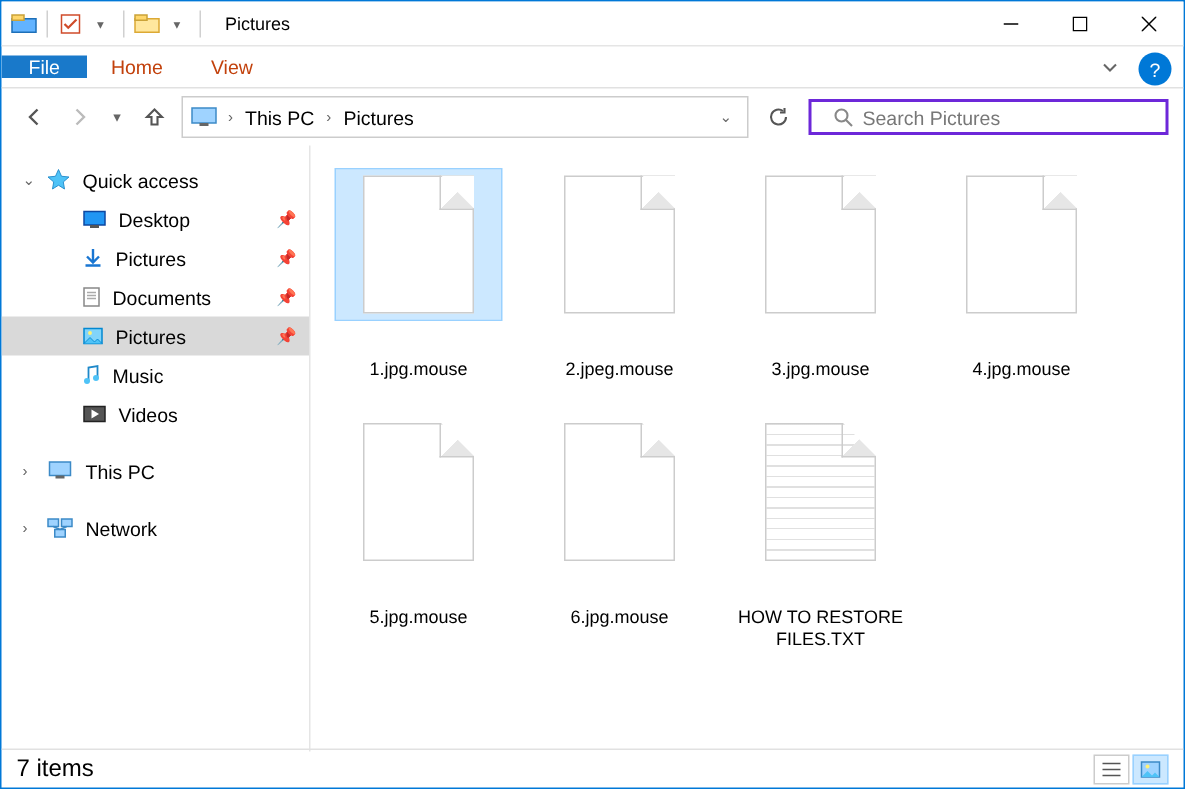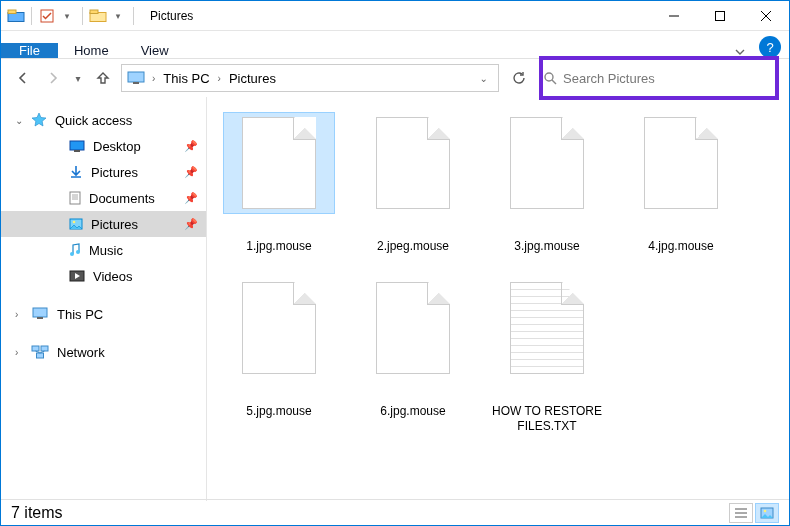--- a/index.html
+++ b/index.html
@@ -8,42 +8,42 @@
 
 .title-bar { height: 30px; display: flex; align-items: center; background: #fff; border-bottom: 1px solid #e5e5e5; }
 .title-bar .app-icons { display: flex; gap: 2px; padding: 0 6px; align-items: center; }
 .title-bar .qa-icon { width: 18px; height: 18px; display: flex; align-items: center; justify-content: center; }
 .title-bar .sep { width: 1px; height: 18px; background: #d0d0d0; margin: 0 4px; }
 .title-bar .title-text { font-size: 12px; color: #000; margin-left: 6px; }
 .title-bar .win-controls { margin-left: auto; display: flex; }
 .title-bar .win-controls div { width: 46px; height: 30px; display: flex; align-items: center; justify-content: center; font-size: 14px; color: #000; }
 
 
-.ribbon { height: 28px; display: flex; align-items: flex-end; border-bottom: 1px solid #e1e1e1; }
+.ribbon { height: 28px; display: flex; align-items: center; border-bottom: 1px solid #e1e1e1; }
 .ribbon .file-tab { background: #1979ca; color: #fff; font-size: 13px; padding: 0 18px; display: flex; align-items: center; }
-.ribbon .tab { font-size: 13px; color: #0f172a; padding: 0 16px; display: flex; align-items: center; }
+.ribbon .tab { font-size: 13px; color: #c2410c; padding: 0 16px; display: flex; align-items: center; }
 .ribbon .expand { margin-left: auto; width: 30px; display: flex; align-items: center; justify-content: center; color: #666; }
 .ribbon .help { width: 22px; height: 22px; border-radius: 50%; background: #0078d7; color: #fff; display: flex; align-items: center; justify-content: center; font-size: 13px; margin: 3px 8px 0 4px; }
 
 
 .nav-bar { height: 38px; display: flex; align-items: center; padding: 4px 10px; gap: 6px; }
 .nav-btn { width: 24px; height: 24px; display: flex; align-items: center; justify-content: center; color: #555; }
 .nav-btn.disabled { color: #bbb; }
 .address { flex: 1; height: 28px; border: 1px solid #ccc; display: flex; align-items: center; font-size: 13px; padding: 0 4px; gap: 4px; }
 .address .crumb { padding: 0 2px; }
 .address .chev { color: #666; font-size: 10px; padding: 0 2px; }
 .address .addr-drop { margin-left: auto; color: #666; font-size: 10px; padding: 0 6px; }
 .refresh { width: 28px; height: 28px; display: flex; align-items: center; justify-content: center; border: 1px solid transparent; color: #555; }
-.search-box { width: 240px; height: 44px; border: 4px solid #6d28d9; display: flex; align-items: center; padding: 0 0; color: #777; font-size: 13px; gap: 6px; }
+.search-box { width: 240px; height: 24px; border: 2px solid #6d28d9; display: flex; align-items: center; padding: 0 14px; color: #777; font-size: 13px; gap: 6px; }
 
 
 .body { display: flex; height: calc(526px - 30px - 28px - 38px - 26px); }
 .sidebar { width: 206px; border-right: 1px solid #e5e5e5; padding: 10px 0; font-size: 13px; overflow: hidden; }
 .tree-item { display: flex; align-items: center; height: 26px; padding-left: 30px; gap: 8px; position: relative; }
-.tree-item.sub { padding-left: 68px; }
+.tree-item.sub { padding-left: 54px; }
 .tree-item .pin { margin-left: auto; margin-right: 8px; color: #888; font-size: 11px; }
 .tree-item.selected { background: #d9d9d9; }
 .tree-item .caret { position: absolute; left: 14px; color: #666; font-size: 10px; }
 .tree-spacer { height: 12px; }
 
 .content { flex: 1; padding: 16px 14px; display: flex; flex-wrap: wrap; gap: 24px 18px; align-content: flex-start; }
 .file-item { width: 116px; display: flex; flex-direction: column; align-items: center; gap: 6px; text-align: center; font-size: 12px; }
 .file-item.selected .file-icon-wrap { outline: 1px solid #99d1ff; background: #cce8ff; }
 .file-icon-wrap { width: 110px; height: 100px; display: flex; align-items: center; justify-content: center; }
 .file-icon { width: 74px; height: 92px; background: #fff; border: 1px solid #ccc; position: relative; }

